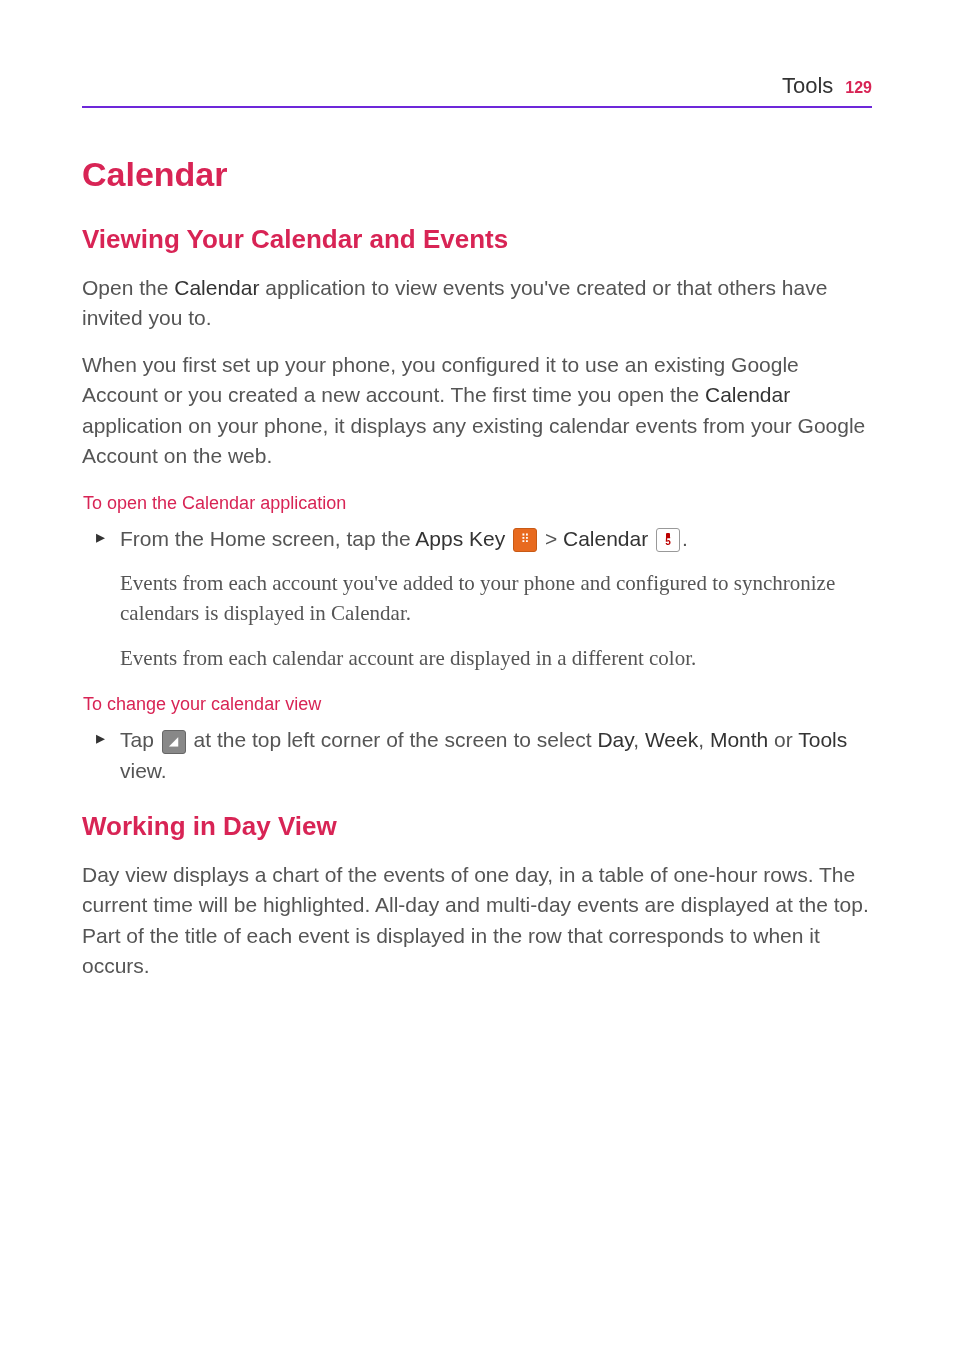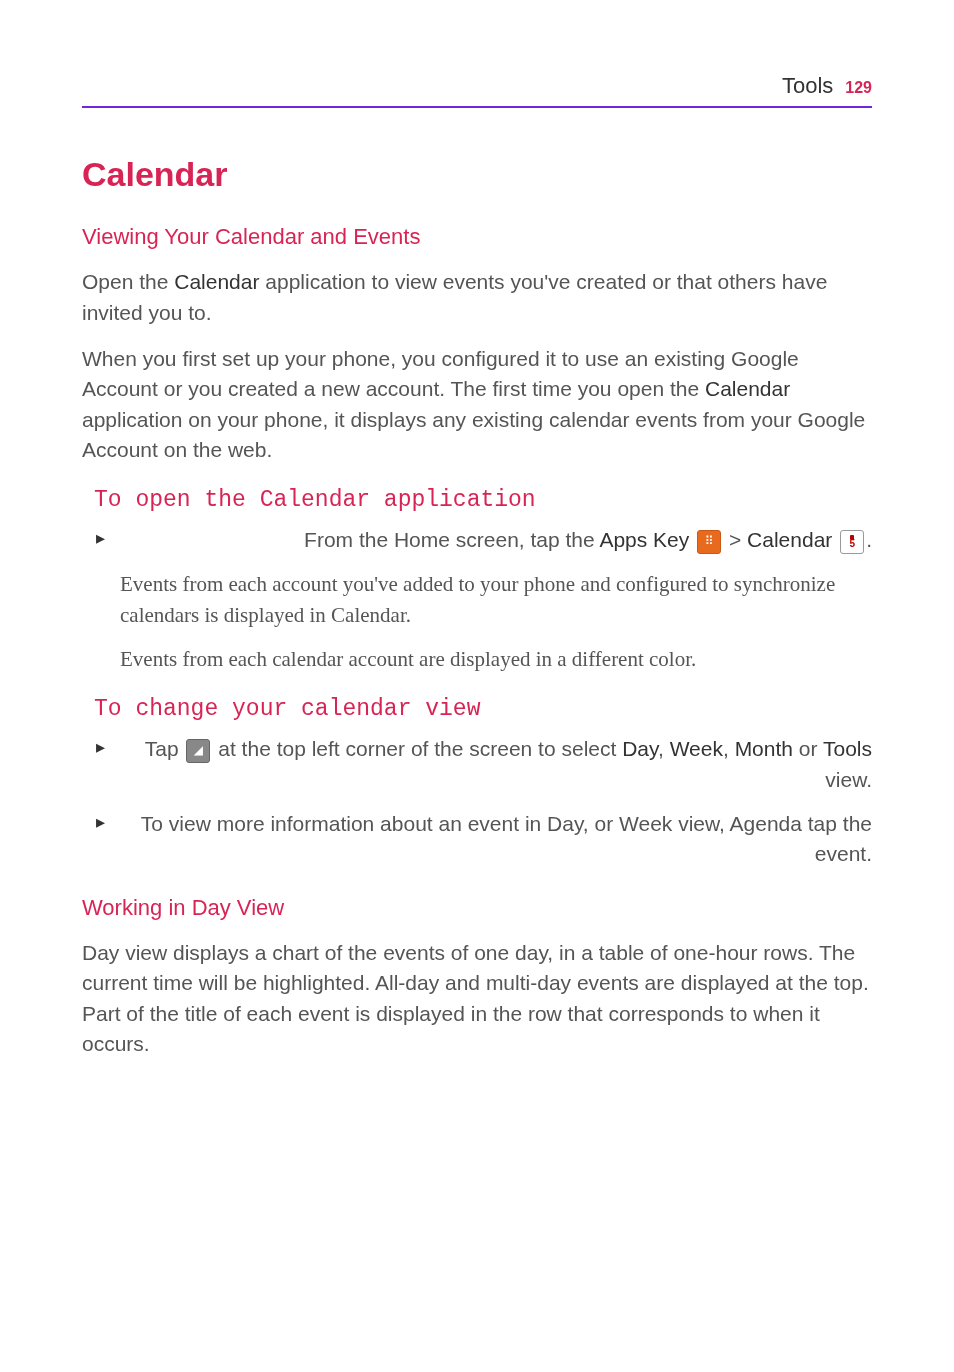--- a/index.html
+++ b/index.html
@@ -14,26 +14,26 @@
     line-height:1.45;
   }
   .page-header{
     display:flex;justify-content:flex-end;align-items:baseline;
     border-bottom:2px solid #6d28d9;
     gap:12px;padding-bottom:4px;margin-bottom:42px;
   }
   .section-name{color:#333;font-size:22px;}
   .page-no{color:var(--pink);font-size:16px;font-weight:600;}
   h1{color:var(--pink);font-size:34px;font-weight:600;margin:0 0 22px 0;}
-  h2{color:var(--pink);font-size:22px;font-weight:400;margin:22px 0 14px 0;}
-  h3{color:var(--pink);font-size:23px;font-weight:500;margin:18px 0 8px 12px;font-family:Liberation Mono, monospace;}
+  h2{color:var(--pink);font-size:26px;font-weight:700;margin:22px 0 14px 0;}
+  h3{color:var(--pink);font-size:18px;font-weight:500;margin:18px 0 8px 1px;}
   p{margin:0 0 16px 0;}
   .strong{color:#333;}
   ul.steps{list-style:none;padding:0;margin:0;}
-  ul.steps>li{position:relative;padding-left:38px;margin:0 0 14px 0;text-align:right;}
+  ul.steps>li{position:relative;padding-left:38px;margin:0 0 14px 0;}
   ul.steps>li::before{content:"▸";position:absolute;left:14px;top:0;color:#333;font-size:18px;}
   .sub{padding-left:38px;margin:0 0 14px 0;font-family:Liberation Serif, serif;}
   .ico{display:inline-flex;vertical-align:middle;width:22px;height:22px;
        border:1px solid #999;border-radius:3px;align-items:center;justify-content:center;
        font-size:12px;margin:0 2px;}
   .ico-apps{background:#e86a1f;color:#fff;border-color:#c85a15;}
   .ico-cal{background:#fff;color:#b00;}
   .cal-top{width:70%;height:4px;background:#b00;border-radius:1px 1px 0 0;}
   .cal-body{font-size:10px;font-weight:700;line-height:1;}
   .ico-drop{background:#888;color:#fff;border-color:#666;}
@@ -72,17 +72,16 @@
   </li>
 </ul>
 <p class="sub">Events from each account you've added to your phone and configured to synchronize calendars is displayed in Calendar.</p>
 <p class="sub">Events from each calendar account are displayed in a different color.</p>
 
 <h3>To change your calendar view</h3>
 <ul class="steps">
   <li>
     <span>Tap </span><span class="ico ico-drop">◢</span><span> at the top left corner of the screen to select </span><span class="strong">Day</span><span>, </span><span class="strong">Week</span><span>, </span><span class="strong">Month</span><span> or </span><span class="strong">Tools</span><span> view.</span>
   </li>
-  <li>To view more information about an event in Day, or Week view, Agenda tap the event.</li>
 </ul>
 
 <h2>Working in Day View</h2>
 <p>Day view displays a chart of the events of one day, in a table of one-hour rows. The current time will be highlighted. All-day and multi-day events are displayed at the top. Part of the title of each event is displayed in the row that corresponds to when it occurs.</p>
 
 </body></html>

